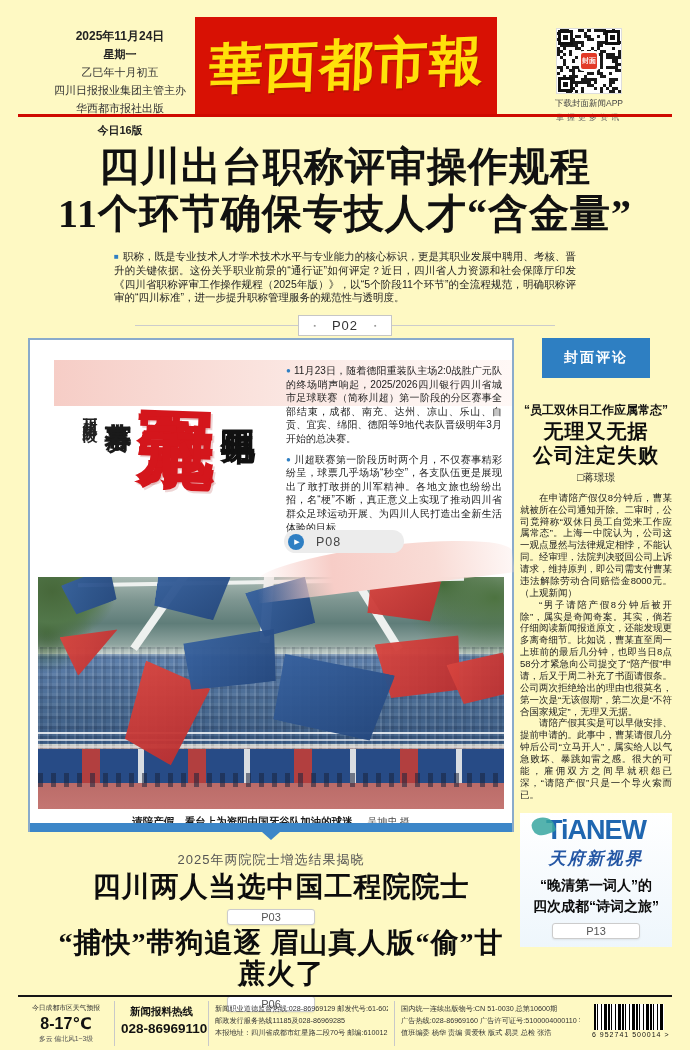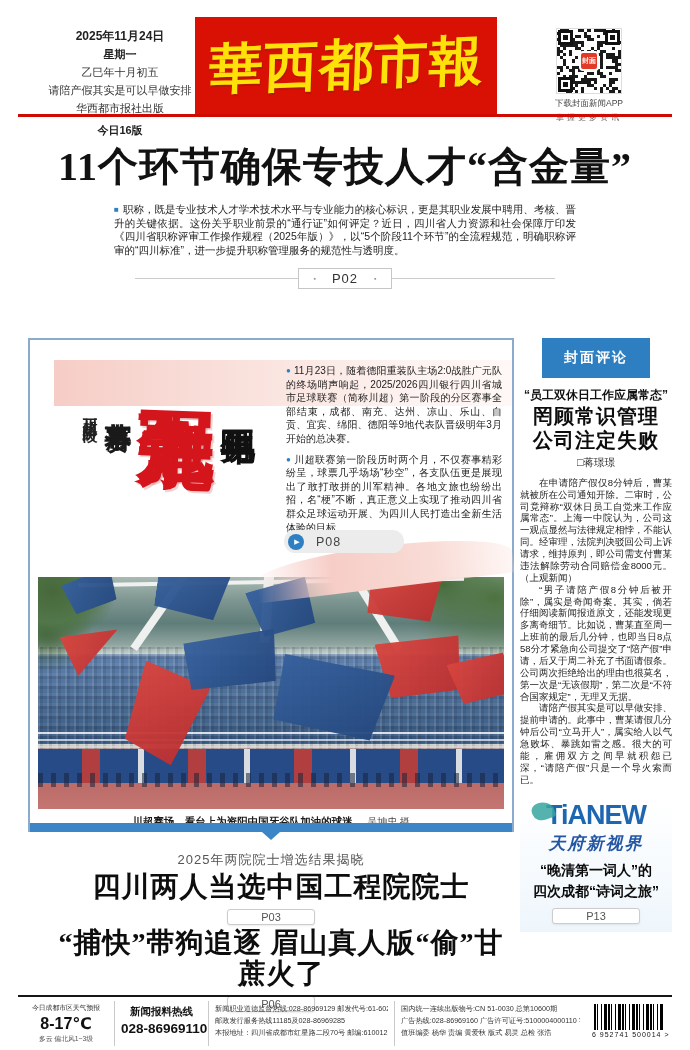--- a/index.html
+++ b/index.html
@@ -1,19 +1,19 @@
 <!DOCTYPE html>
 <html><head>
 <meta charset="utf-8">
 <style>
   * { margin:0; padding:0; box-sizing:border-box; }
   html,body { background:#e9e9e9; }
   .page {
     position:relative; width:690px; height:1050px; margin:0 auto;
-    background:#ffffff; overflow:hidden;
+    background:#fef9c3; overflow:hidden;
     font-family:"Liberation Sans","DejaVu Sans",sans-serif; color:#222;
   }
 
   
   .date-block { position:absolute; left:48px; top:28px; width:144px; text-align:center; color:#222; }
   .date-block .d1 { font-size:12px; font-weight:bold; }
   .date-block .d2 { font-size:11px; font-weight:bold; margin-top:2px; }
   .date-block .d3 { font-size:11px; margin-top:3px; color:#333; }
   .date-block .d4 { font-size:11px; font-weight:bold; margin-top:7px; }
   .brand {
@@ -166,21 +166,21 @@
   .mid h2 { font-family:"Liberation Serif","DejaVu Serif",serif; font-size:28px; font-weight:900; color:#0d0d0d; margin-top:3px; line-height:1.1; letter-spacing:1px;margin-left:20px; }
   .ref-box {
     display:inline-block; margin-top:6px; width:88px; padding:1px 0;
     border:1px solid #ccc; border-radius:3px; background:#fff;
     font-size:11px; color:#555; box-shadow:0 1px 2px rgba(0,0,0,.08);
   }
 
   
   .rcol { position:absolute; left:520px; top:338px; width:152px; }
   .badge { width:108px; margin:0 auto; background:#2e7fc2; color:#fff; font-size:14px; font-weight:bold; text-align:center; padding:11px 0; letter-spacing:2px; }
-  .rkick { margin-top:9px; text-align:center; font-size:12px; font-weight:bold; color:#111; white-space:nowrap; }
+  .rkick { margin-top:24px; text-align:center; font-size:12px; font-weight:bold; color:#111; white-space:nowrap; }
   .rh { font-family:"Liberation Serif","DejaVu Serif",serif; text-align:center; font-size:20px; font-weight:900; color:#0d0d0d; line-height:1.22; letter-spacing:1px; }
   .rby { text-align:center; font-size:10.5px; color:#222; margin:3px 0 7px; }
   .rbody p { font-size:9.5px; line-height:1.25; text-align:justify; color:#1c1c1c; text-indent:2em; }
   .rbody .src { white-space:nowrap; }
 
   .tf { margin-top:12px; text-align:center; background:linear-gradient(180deg,#ffffff, #eef6fc); padding:2px 0 8px; }
   .tf-logo { position:relative; display:inline-block; font-weight:900; font-size:27px; color:#1f66b0; letter-spacing:-1px; }
   .tf-logo::before {
     content:''; position:absolute; left:-14px; top:2px; width:22px; height:18px;
     background:#37a6a0; border-radius:60% 100% 20% 80%; transform:rotate(-20deg); opacity:.85;
@@ -210,21 +210,21 @@
 </style>
 </head>
 <body>
 
 <div class="page">
 
   <div class="date-block">
     <div class="d1">2025年11月24日</div>
     <div class="d2">星期一</div>
     <div class="d3">乙巳年十月初五</div>
-    <div class="d3">请陪产假其实是可以早做安排</div>
+    <div class="d3">四川日报报业集团主管主办</div>
     <div class="d3">华西都市报社出版</div>
     <div class="d4">今日16版</div>
   </div>
 
   <div class="brand">
     <span>華西都市報</span>
   </div>
 
   <div class="qr-wrap">
     <div class="qr">
@@ -676,20 +676,21 @@
       <i class="fp bl"></i>
       <span class="qr-logo">封面</span>
     </div>
     <div class="qr-cap1">下载封面新闻APP</div>
     <div class="qr-cap2">掌握更多资讯</div>
   </div>
 
   <div class="red-rule"></div>
 
   <section class="lead">
+    <h1>四川出台职称评审操作规程</h1>
     <h1>11个环节确保专技人才“含金量”</h1>
     <p class="summary"><span class="sq">■</span><span>职称，既是专业技术人才学术技术水平与专业能力的核心标识，更是其职业发展中聘用、考核、晋升的关键依据。这份关乎职业前景的“通行证”如何评定？近日，四川省人力资源和社会保障厅印发《四川省职称评审工作操作规程（2025年版）》，以“5个阶段11个环节”的全流程规范，明确职称评审的“四川标准”，进一步提升职称管理服务的规范性与透明度。</span></p>
     <div class="pageref-row">
       <span class="ln"></span>
       <span class="pageref-box">
         <span class="dot">▪</span>
         <span class="lbl">P02</span>
         <span class="dot">▪</span>
       </span>
       <span class="ln"></span>
@@ -729,40 +730,40 @@
       <div class="flag red f5"></div>
       <div class="flag blue f6"></div>
       <div class="flag red f7"></div>
       <div class="flag blue f8"></div>
       <div class="flag red f9"></div>
       <div class="rail"></div>
       <div class="bench"></div>
     </div>
 
     <div class="caption">
-      <span class="cap">川超赛场，看台上为资阳中国牙谷队加油的球迷。</span><span class="credit">吴坤忠 摄</span>
+      <span class="cap">请陪产假，看台上为资阳中国牙谷队加油的球迷。</span><span class="credit">吴坤忠 摄</span>
     </div>
     <div class="bluebar"></div>
   </section>
 
   <section class="mid mid1">
     <div class="kick">2025年两院院士增选结果揭晓</div>
     <h2>四川两人当选中国工程院院士</h2>
     <div class="ref-box">P03</div>
   </section>
 
   <section class="mid mid2">
     <h2>“捕快”带狗追逐  眉山真人版“偷”甘蔗火了</h2>
     <div class="ref-box">P06</div>
   </section>
 
   <aside class="rcol">
     <div class="badge">封面评论</div>
     <div class="rkick">“员工双休日工作应属常态”</div>
-    <div class="rh">罔顾常识管理</div>
+    <div class="rh">无理又无据</div>
     <div class="rh">公司注定失败</div>
     <div class="rby">□蒋璟璟</div>
     <div class="rbody">
       <p><span>在申请陪产假仅8分钟后，曹某就被所在公司通知开除。二审时，公司竟辩称“双休日员工自觉来工作应属常态”。上海一中院认为，公司这一观点显然与法律规定相悖，不能认同。经审理，法院判决驳回公司上诉请求，维持原判，即公司需支付曹某违法解除劳动合同赔偿金8000元。</span><span class="src">（上观新闻）</span></p>
       <p>“男子请陪产假8分钟后被开除”，属实是奇闻奇案。其实，倘若仔细阅读新闻报道原文，还能发现更多离奇细节。比如说，曹某直至周一上班前的最后几分钟，也即当日8点58分才紧急向公司提交了“陪产假”申请，后又于周二补充了书面请假条。公司两次拒绝给出的理由也很莫名，第一次是“无该假期”，第二次是“不符合国家规定”，无理又无据。</p>
       <p>请陪产假其实是可以早做安排、提前申请的。此事中，曹某请假几分钟后公司“立马开人”，属实给人以气急败坏、暴跳如雷之感。很大的可能，雇佣双方之间早就积怨已深，“请陪产假”只是一个导火索而已。</p>
     </div>
 
     <div class="tf">
       <span class="tf-logo">TiANEW</span>

